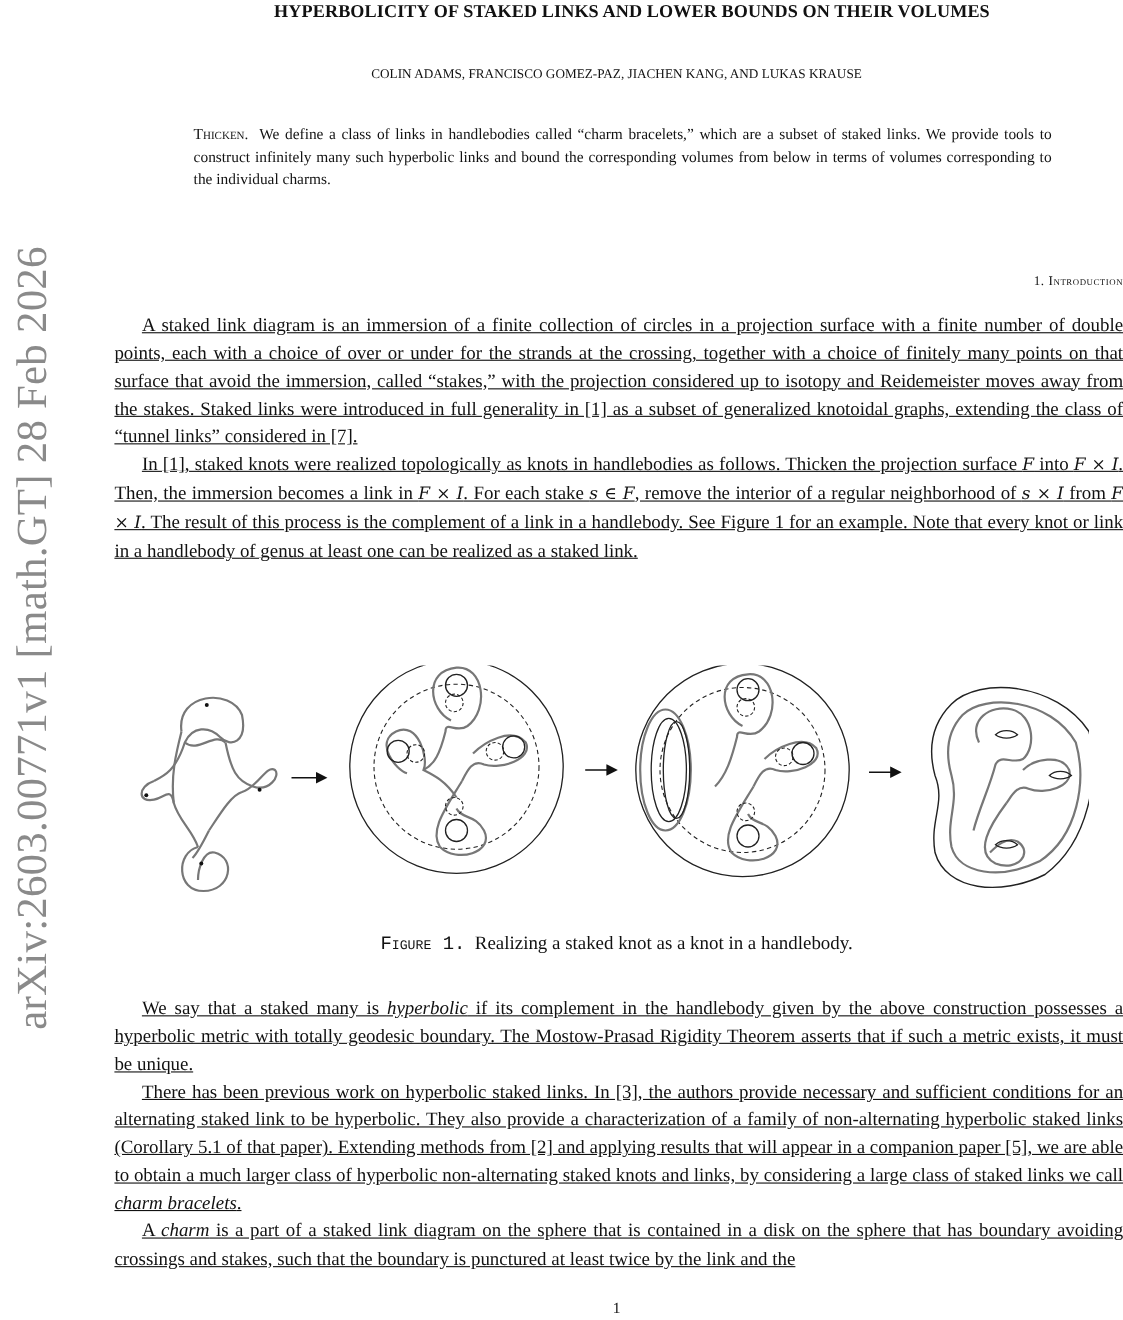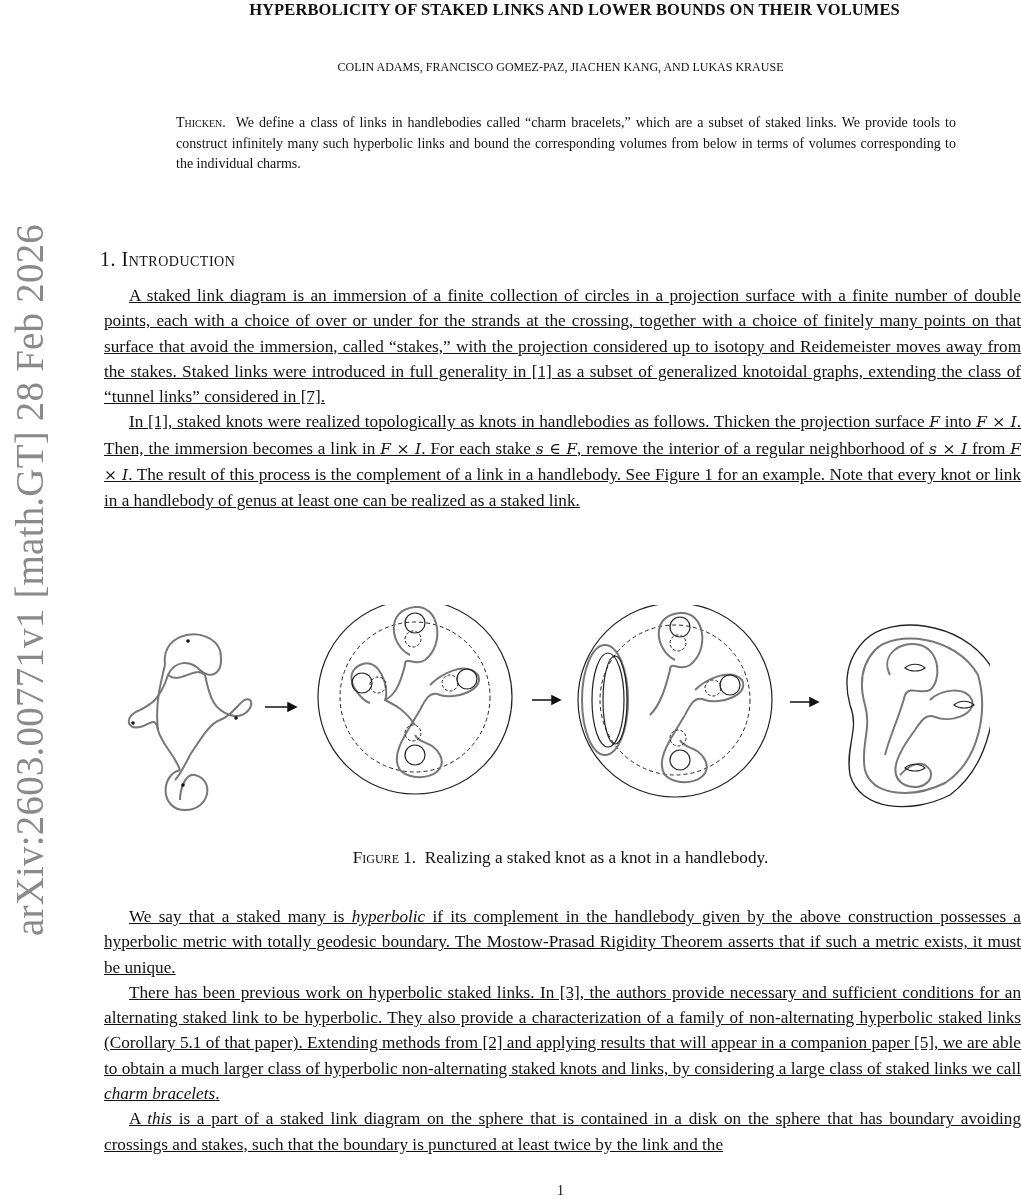--- a/index.html
+++ b/index.html
@@ -22,39 +22,39 @@
   .authors {
     position: absolute; left: 100px; width: 921px; top: 60px; text-align: center;
     font-size: 12px;
   }
   .abstract {
     position: absolute; left: 176px; width: 780px; top: 113px;
     font-size: 14px; line-height: 20.5px; text-align: justify;
   }
   .abstract .sc { font-variant: small-caps; }
   .section-heading {
-    position: absolute; left: 100px; width: 921px; top: 248px; text-align: left;
-    font-size: 20px; font-variant: small-caps; letter-spacing: 0.5px;
+    position: absolute; left: 100px; width: 921px; top: 248px; text-align: right;
+    font-size: 12px; font-variant: small-caps; letter-spacing: 0.5px;
   }
   .body-text {
     position: absolute; left: 104px; width: 917px;
     font-size: 17.2px; line-height: 25.3px; text-align: justify;
   }
   .body-text p { margin: 0; text-indent: 25px; text-decoration: underline; }
   .body-text i { font-style: italic; }
   .math { font-style: italic; font-family: "DejaVu Serif", serif; font-size: 15.5px; }
   .figure {
     position: absolute; left: 120px; top: 605px; width: 870px; height: 240px;
   }
   .figure svg { width: 100%; height: 100%; }
   .caption {
     position: absolute; left: 100px; width: 921px; top: 848px; text-align: center;
     font-size: 17.2px;
   }
-  .caption .sc { font-variant: small-caps; }
+  .caption .sc { font-variant: small-caps; font-family: Liberation Mono, monospace; }
   .page-number {
     position: absolute; left: 100px; width: 921px; top: 1183px; text-align: center;
     font-size: 14px;
   }
 </style>
 </head>
 <body>
 
 <div class="arxiv-stamp">
   <span>arXiv:2603.00771v1  [math.GT]  28 Feb 2026</span>
@@ -158,16 +158,16 @@
 </div>
 
 <div class="caption">
   <span class="sc">Figure 1.</span>&nbsp;
   <span>Realizing a staked knot as a knot in a handlebody.</span>
 </div>
 
 <div class="body-text" style="top:904px;">
   <p><span>We say that a staked many is </span><i>hyperbolic</i><span> if its complement in the handlebody given by the above construction possesses a hyperbolic metric with totally geodesic boundary. The Mostow-Prasad Rigidity Theorem asserts that if such a metric exists, it must be unique.</span></p>
   <p><span>There has been previous work on hyperbolic staked links.  In [3], the authors provide necessary and sufficient conditions for an alternating staked link to be hyperbolic. They also provide a characterization of a family of non-alternating hyperbolic staked links (Corollary 5.1 of that paper). Extending methods from [2] and applying results that will appear in a companion paper [5], we are able to obtain a much larger class of hyperbolic non-alternating staked knots and links, by considering a large class of staked links we call </span><i>charm bracelets</i><span>.</span></p>
-  <p><span>A </span><i>this</i><span> is a part of a staked link diagram on the sphere that is contained in a disk on the sphere that has boundary avoiding crossings and stakes, such that the boundary is punctured at least twice by the link and the</span></p>
+  <p><span>A </span><i>charm</i><span> is a part of a staked link diagram on the sphere that is contained in a disk on the sphere that has boundary avoiding crossings and stakes, such that the boundary is punctured at least twice by the link and the</span></p>
 </div>
 
 <div class="page-number">1</div>
 
 </body></html>

